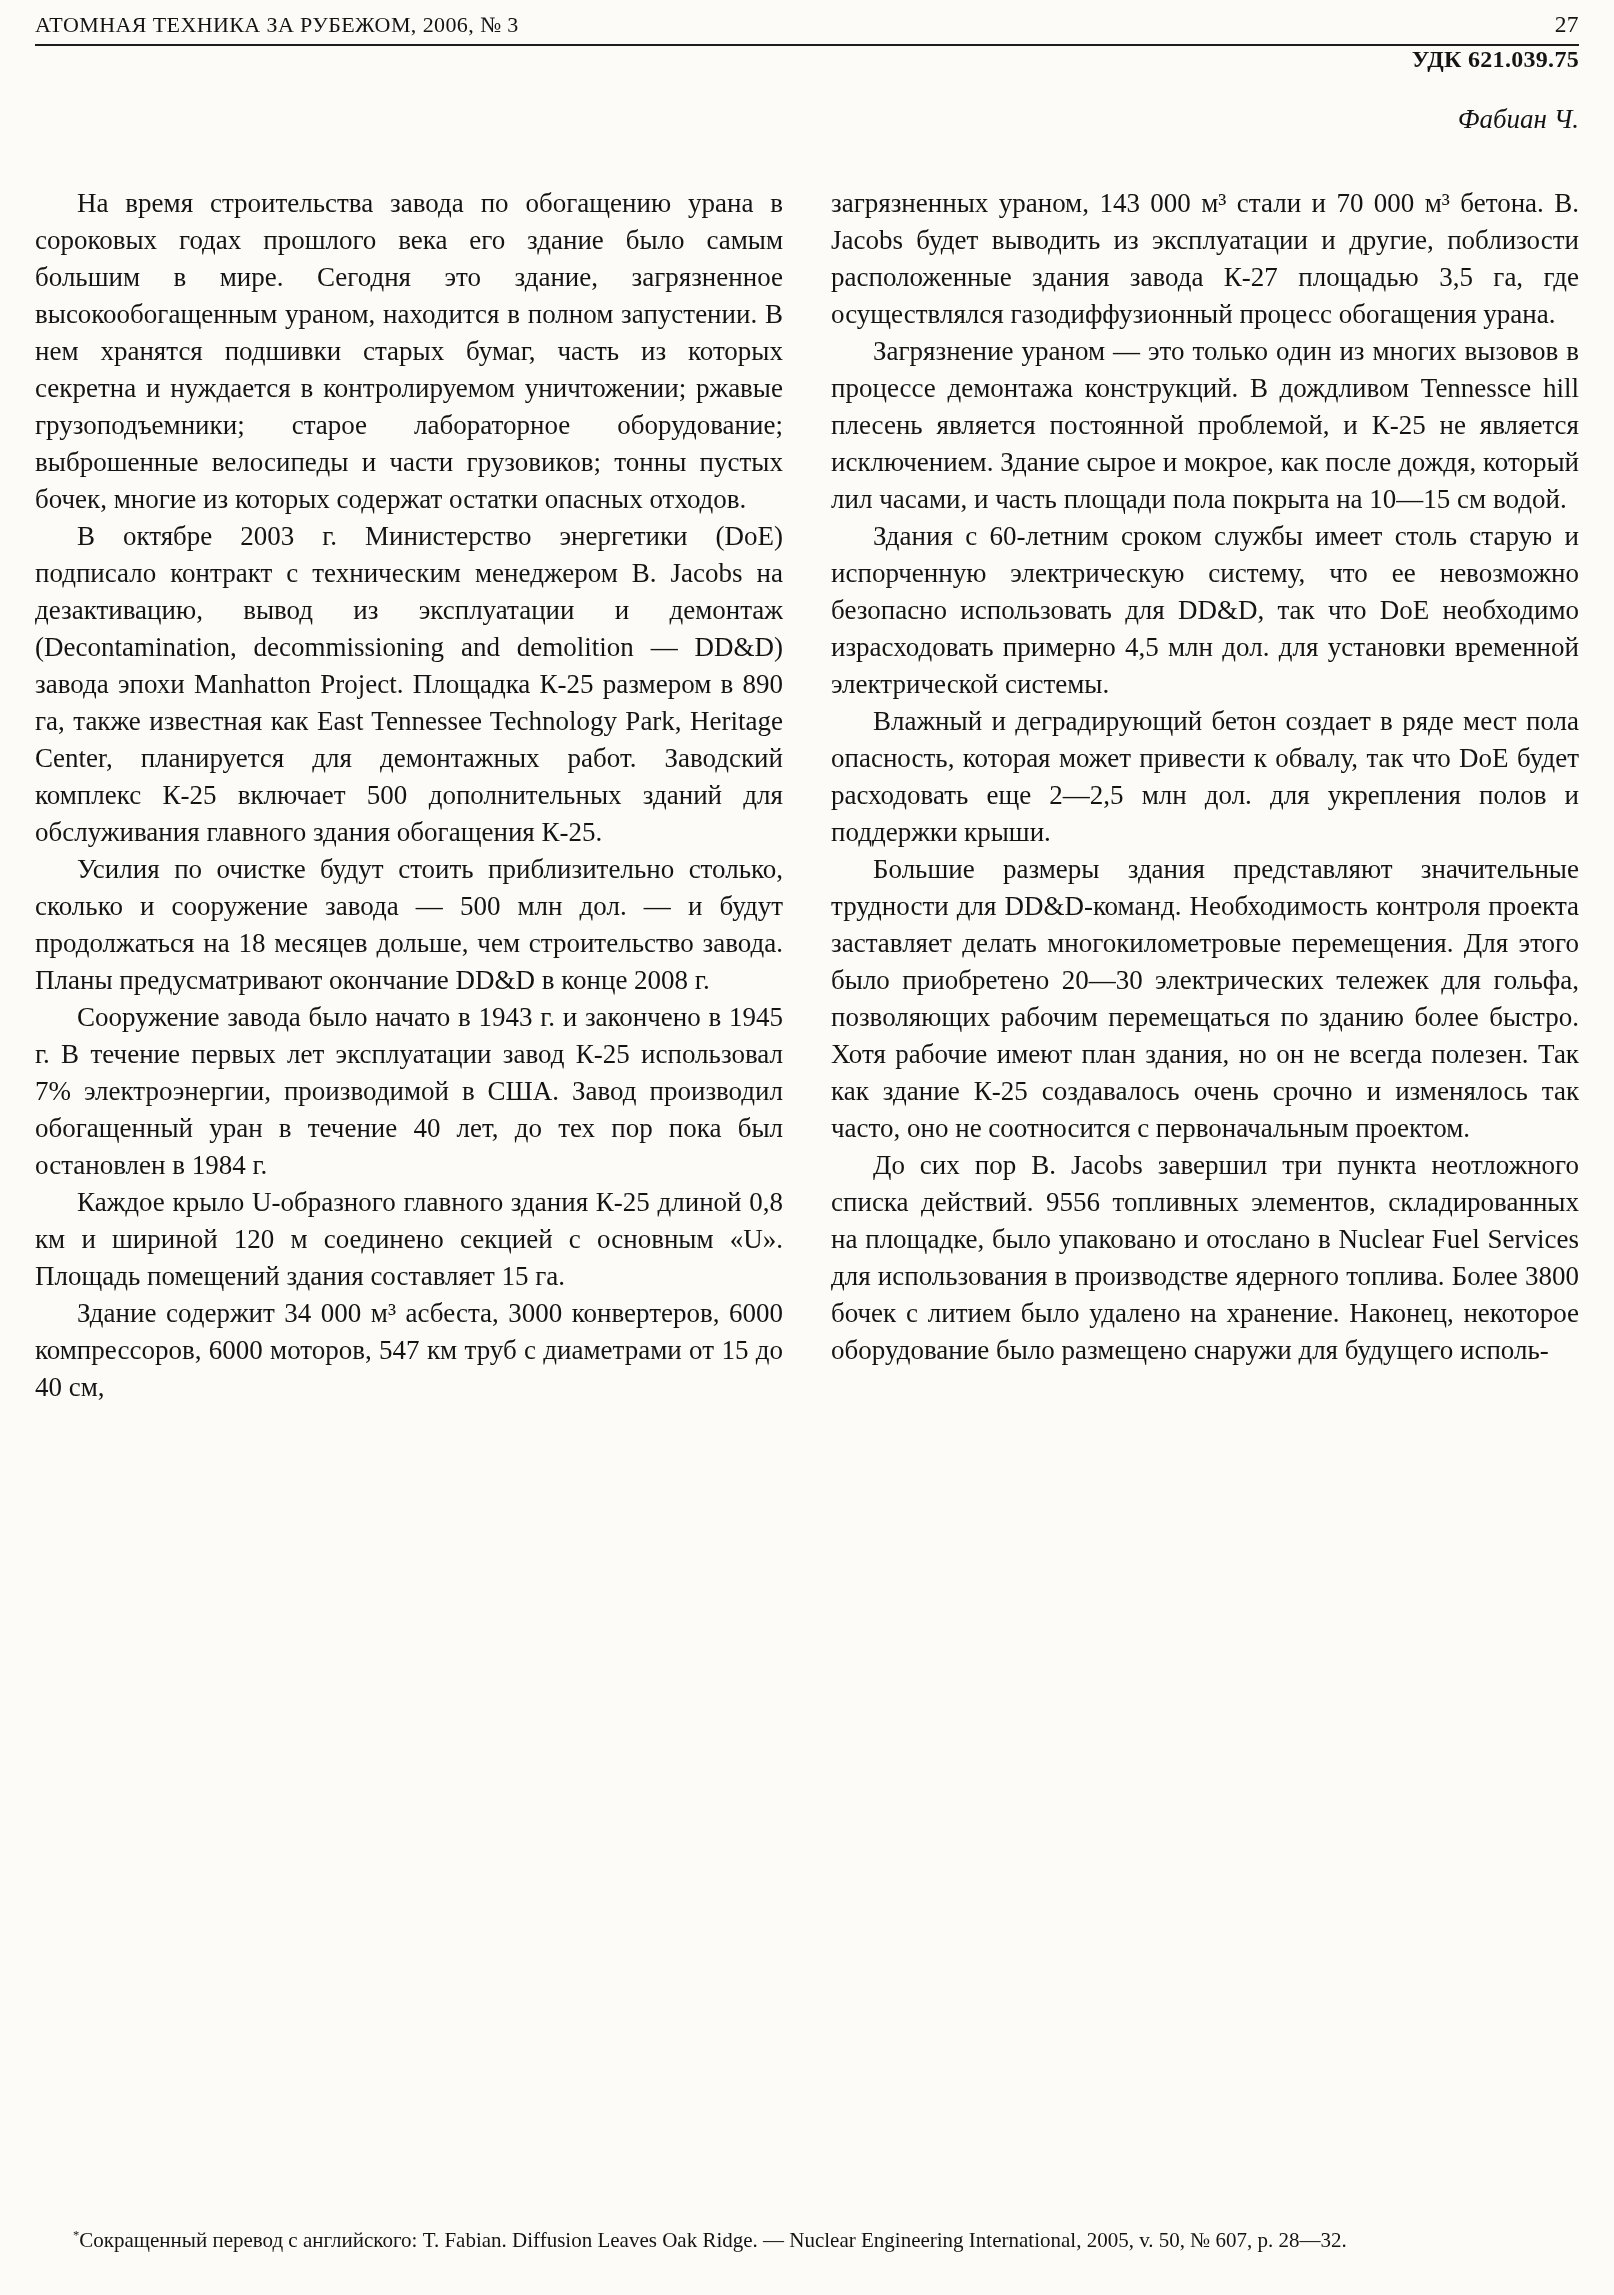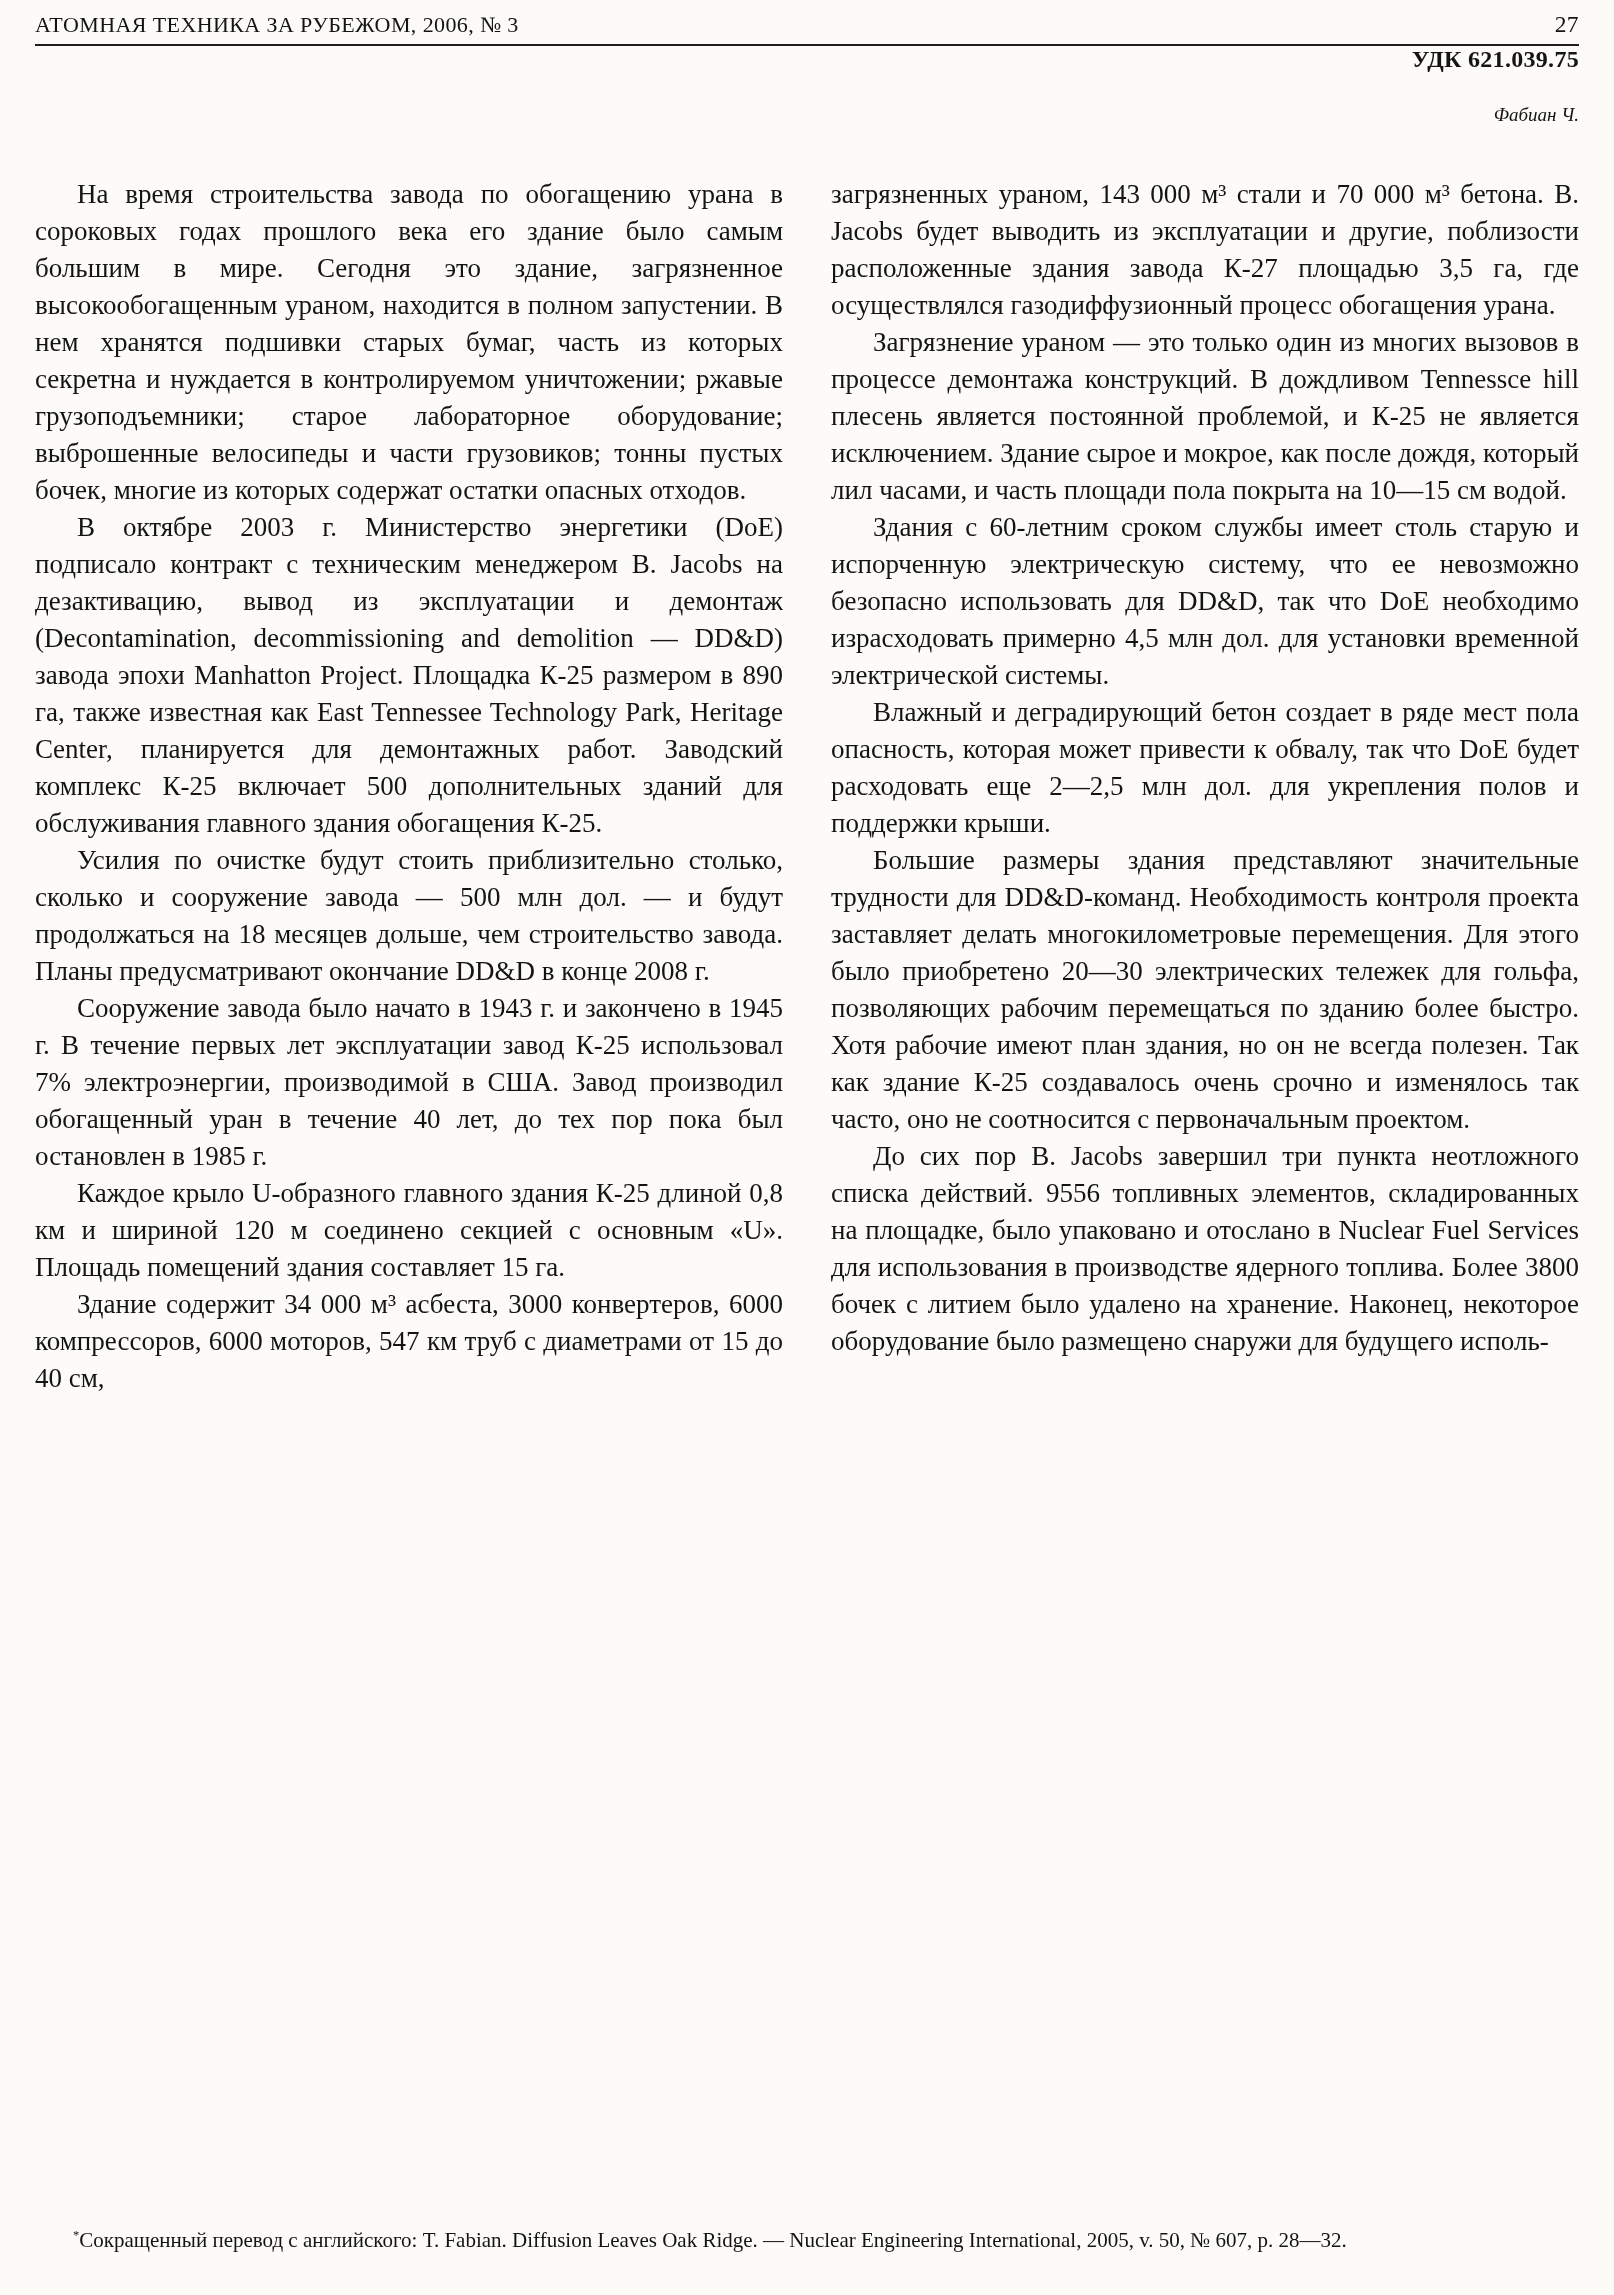--- a/index.html
+++ b/index.html
@@ -45,21 +45,21 @@
     font-weight: 700;
     font-size: 29px;
     line-height: 37px;
     letter-spacing: 0.2px;
   }
   .title sup { font-size: 0.55em; }
   .author {
     margin-top: 31px;
     text-align: right;
     font-style: italic;
-    font-size: 19px;
+    font-size: 27px;
   }
   .columns {
     display: flex;
     gap: 48px;
     margin-top: 50px;
   }
   .column {
     flex: 1 1 0;
     font-size: 27px;
     line-height: 37px;
@@ -95,21 +95,21 @@
   <div class="udc">УДК 621.039.75</div>
 
 
   <div class="author">Фабиан Ч.</div>
 
   <main class="columns">
     <section class="column">
       <p>На время строительства завода по обогащению урана в сороковых годах прошлого века его здание было самым большим в мире. Сегодня это здание, загрязненное высокообогащенным ураном, находится в полном запустении. В нем хранятся подшивки старых бумаг, часть из которых секретна и нуждается в контролируемом уничтожении; ржавые грузоподъемники; старое лабораторное оборудование; выброшенные велосипеды и части грузовиков; тонны пустых бочек, многие из которых содержат остатки опасных отходов.</p>
       <p>В октябре 2003 г. Министерство энергетики (DoE) подписало контракт с техническим менеджером B. Jacobs на дезактивацию, вывод из эксплуатации и демонтаж (Decontamination, decommissioning and demolition — DD&amp;D) завода эпохи Manhatton Project. Площадка К-25 размером в 890 га, также известная как East Tennessee Technology Park, Heritage Center, планируется для демонтажных работ. Заводский комплекс К-25 включает 500 дополнительных зданий для обслуживания главного здания обогащения К-25.</p>
       <p>Усилия по очистке будут стоить приблизительно столько, сколько и сооружение завода — 500 млн дол. — и будут продолжаться на 18 месяцев дольше, чем строительство завода. Планы предусматривают окончание DD&amp;D в конце 2008 г.</p>
-      <p>Сооружение завода было начато в 1943 г. и закончено в 1945 г. В течение первых лет эксплуатации завод К-25 использовал 7% электроэнергии, производимой в США. Завод производил обогащенный уран в течение 40 лет, до тех пор пока был остановлен в 1985 г.</p>
+      <p>Сооружение завода было начато в 1943 г. и закончено в 1945 г. В течение первых лет эксплуатации завод К-25 использовал 7% электроэнергии, производимой в США. Завод производил обогащенный уран в течение 40 лет, до тех пор пока был остановлен в 1984 г.</p>
       <p>Каждое крыло U-образного главного здания К-25 длиной 0,8 км и шириной 120 м соединено секцией с основным «U». Площадь помещений здания составляет 15 га.</p>
       <p>Здание содержит 34&nbsp;000 м³ асбеста, 3000&nbsp;конвертеров, 6000 компрессоров, 6000 моторов, 547 км труб с диаметрами от 15 до 40 см,</p>
     </section>
     <section class="column">
       <p class="continuation">загрязненных ураном, 143&nbsp;000 м³ стали и 70&nbsp;000 м³ бетона. B. Jacobs будет выводить из эксплуатации и другие, поблизости расположенные здания завода К-27 площадью 3,5 га, где осуществлялся газодиффузионный процесс обогащения урана.</p>
       <p>Загрязнение ураном — это только один из многих вызовов в процессе демонтажа конструкций. В дождливом Tennessce hill плесень является постоянной проблемой, и К-25 не является исключением. Здание сырое и мокрое, как после дождя, который лил часами, и часть площади пола покрыта на 10—15 см водой.</p>
       <p>Здания с 60-летним сроком службы имеет столь старую и испорченную электрическую систему, что ее невозможно безопасно использовать для DD&amp;D, так что DoE необходимо израсходовать примерно 4,5 млн дол. для установки временной электрической системы.</p>
       <p>Влажный и деградирующий бетон создает в ряде мест пола опасность, которая может привести к обвалу, так что DoE будет расходовать еще 2—2,5 млн дол. для укрепления полов и поддержки крыши.</p>
       <p>Большие размеры здания представляют значительные трудности для DD&amp;D-команд. Необходимость контроля проекта заставляет делать многокилометровые перемещения. Для этого было приобретено 20—30 электрических тележек для гольфа, позволяющих рабочим перемещаться по зданию более быстро. Хотя рабочие имеют план здания, но он не всегда полезен. Так как здание К-25 создавалось очень срочно и изменялось так часто, оно не соотносится с первоначальным проектом.</p>
       <p>До сих пор B. Jacobs завершил три пункта неотложного списка действий. 9556 топливных элементов, складированных на площадке, было упаковано и отослано в Nuclear Fuel Services для использования в производстве ядерного топлива. Более 3800 бочек с литием было удалено на хранение. Наконец, некоторое оборудование было размещено снаружи для будущего исполь-</p>

